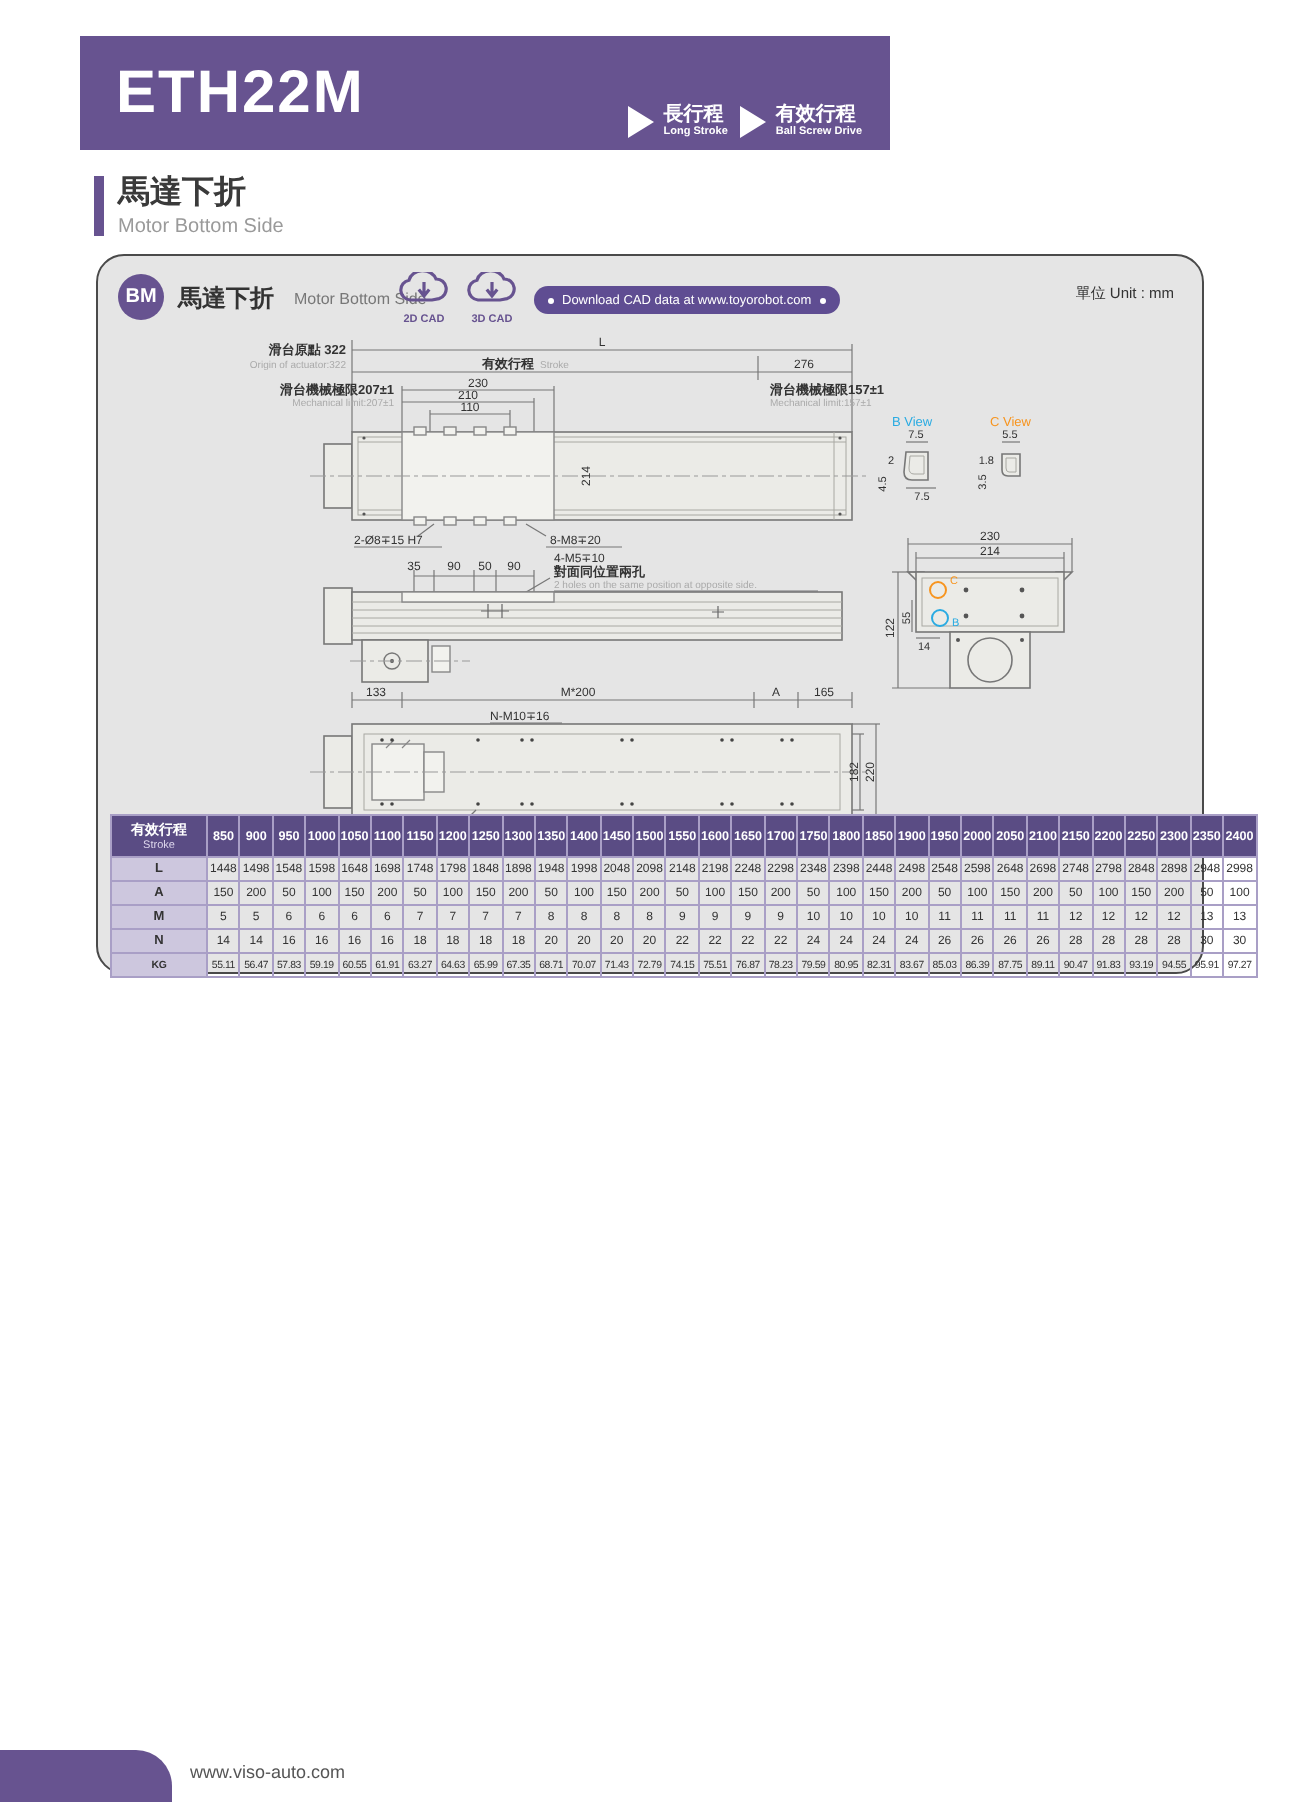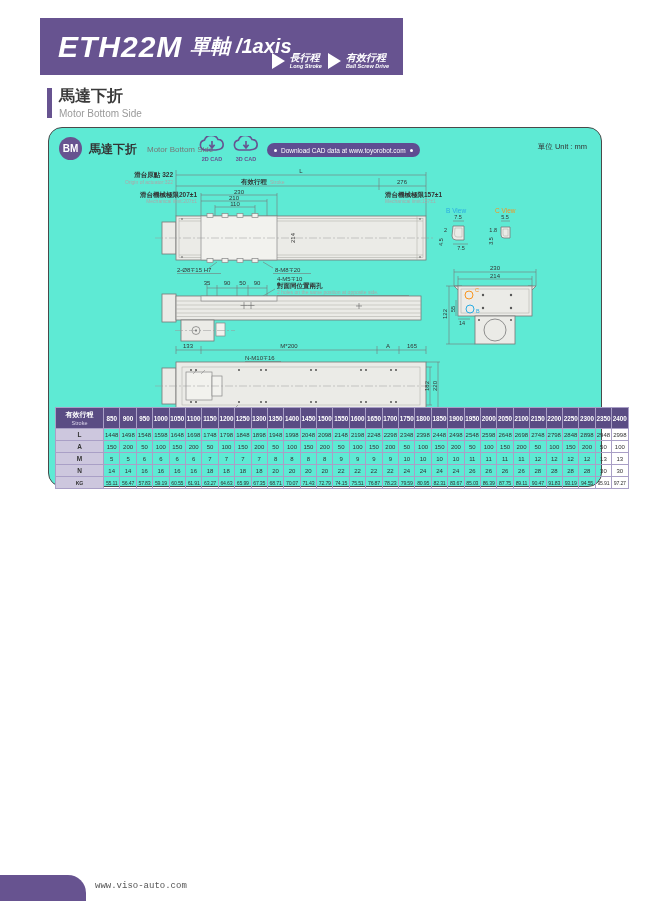--- a/index.html
+++ b/index.html
@@ -2,40 +2,40 @@
 <html><head>
 <meta charset="utf-8">
 <style>
   html,body{margin:0;padding:0;}
   body{
     width:650px;height:901px;position:relative;background:#ffffff;
     font-family:"Liberation Sans", sans-serif;color:#333;overflow:hidden;
   }
   
   .banner{
-    position:absolute;left:40px;top:18px;width:363px;height:57px;
-    background:#675390;color:#fff;display:flex;align-items:center;font-style:italic;
+    position:absolute;left:40px;top:18px;width:405px;height:57px;
+    background:#675390;color:#fff;display:flex;align-items:center;
   }
   .banner .model{font-size:30px;font-weight:bold;margin-left:18px;letter-spacing:1px;}
   .banner .subtitle{font-size:20px;font-weight:bold;margin-left:8px;}
   .badges{position:absolute;right:14px;top:0;height:100%;display:flex;align-items:center;gap:6px;}
   .badge{display:flex;align-items:flex-end;gap:5px;margin-top:28px;}
   .tri{width:0;height:0;border-top:8px solid transparent;border-bottom:8px solid transparent;border-left:13px solid #ffffff;}
   .badge-text{display:flex;flex-direction:column;line-height:1.1;}
   .badge-zh{font-size:10px;font-weight:bold;}
   .badge-en{font-size:5.5px;font-weight:bold;}
   
   .section-title{position:absolute;left:47px;top:86px;}
   .section-title .bar{position:absolute;left:0;top:2px;width:5px;height:30px;background:#675390;}
   .section-title .zh{margin-left:12px;font-size:16px;font-weight:bold;color:#3a3a3a;}
   .section-title .en{margin-left:12px;font-size:10px;color:#9a9a9a;margin-top:1px;}
   
   .panel{
     position:absolute;left:48px;top:127px;width:554px;height:360px;
-    border:1.5px solid #4a4a4a;border-radius:14px;background:#5eead4;box-sizing:border-box;
+    border:1.5px solid #4a4a4a;border-radius:14px;background:#e5e5e5;box-sizing:border-box;
   }
   .panel-header{position:absolute;left:10px;top:8px;right:10px;height:30px;}
   .bm-circle{
     position:absolute;left:0;top:1px;width:23px;height:23px;border-radius:50%;
     background:#675390;color:#fff;font-size:10px;font-weight:bold;
     display:flex;align-items:center;justify-content:center;
   }
   .panel-title-zh{position:absolute;left:30px;top:5px;font-size:12px;font-weight:bold;color:#333;}
   .panel-title-en{position:absolute;left:88px;top:9px;font-size:8px;color:#777;}
   .cad{position:absolute;top:0px;width:30px;text-align:center;}
@@ -71,28 +71,27 @@
   table.stroke th:first-child, table.stroke td:first-child{width:47px;}
   table.stroke td:first-child{background:#cdc7de;font-weight:bold;font-size:6.5px;}
   table.stroke tr:first-child th:first-child{font-size:7px;}
   .cell-en{font-weight:normal;font-size:5.5px;color:#ddd6ec;}
   table.stroke tr:last-child td{font-size:5.2px;letter-spacing:-0.2px;}
   
   .footer-shape{
     position:absolute;left:0;top:875px;width:86px;height:26px;
     background:#675390;border-top-right-radius:18px;
   }
-  .footer-url{position:absolute;left:95px;top:881px;font-size:9px;color:#555;font-family:Liberation Mono, monospace;}
+  .footer-url{position:absolute;left:95px;top:881px;font-size:9px;color:#555;}
 </style>
 </head>
 <body>
 
 <div class="banner">
   <span class="model">ETH22M</span>
-  <span class="subtitle">單軸 /1axis</span>
   <div class="badges">
     <div class="badge">
       <span class="tri"></span>
       <span class="badge-text">
         <span class="badge-zh">長行程</span>
         <span class="badge-en">Long Stroke</span>
       </span>
     </div>
     <div class="badge">
       <span class="tri"></span>

